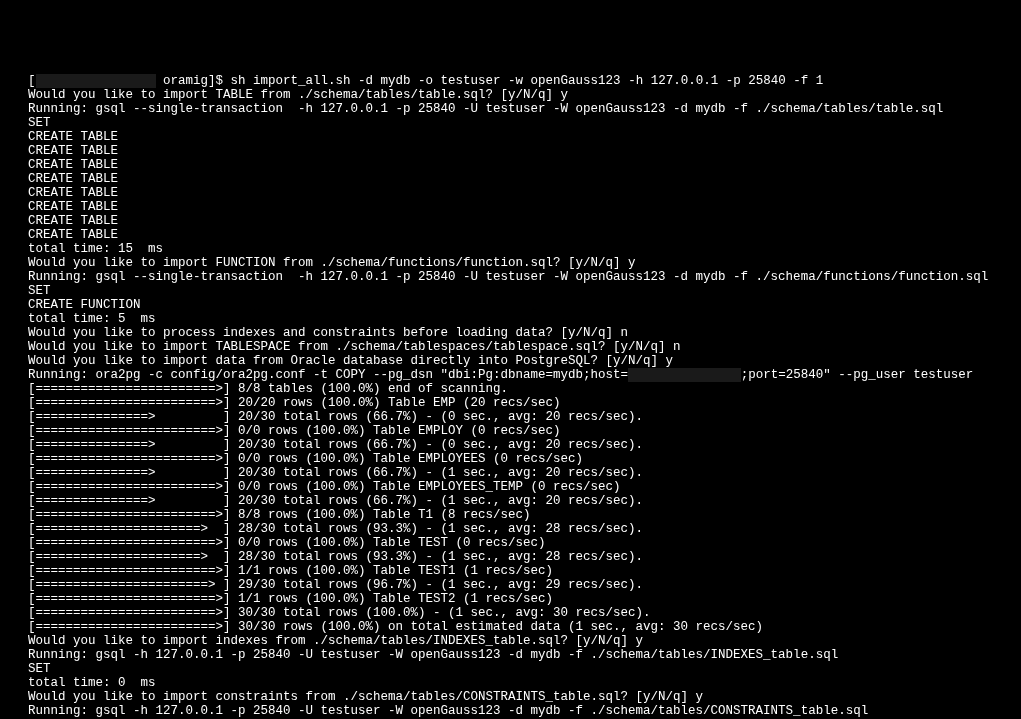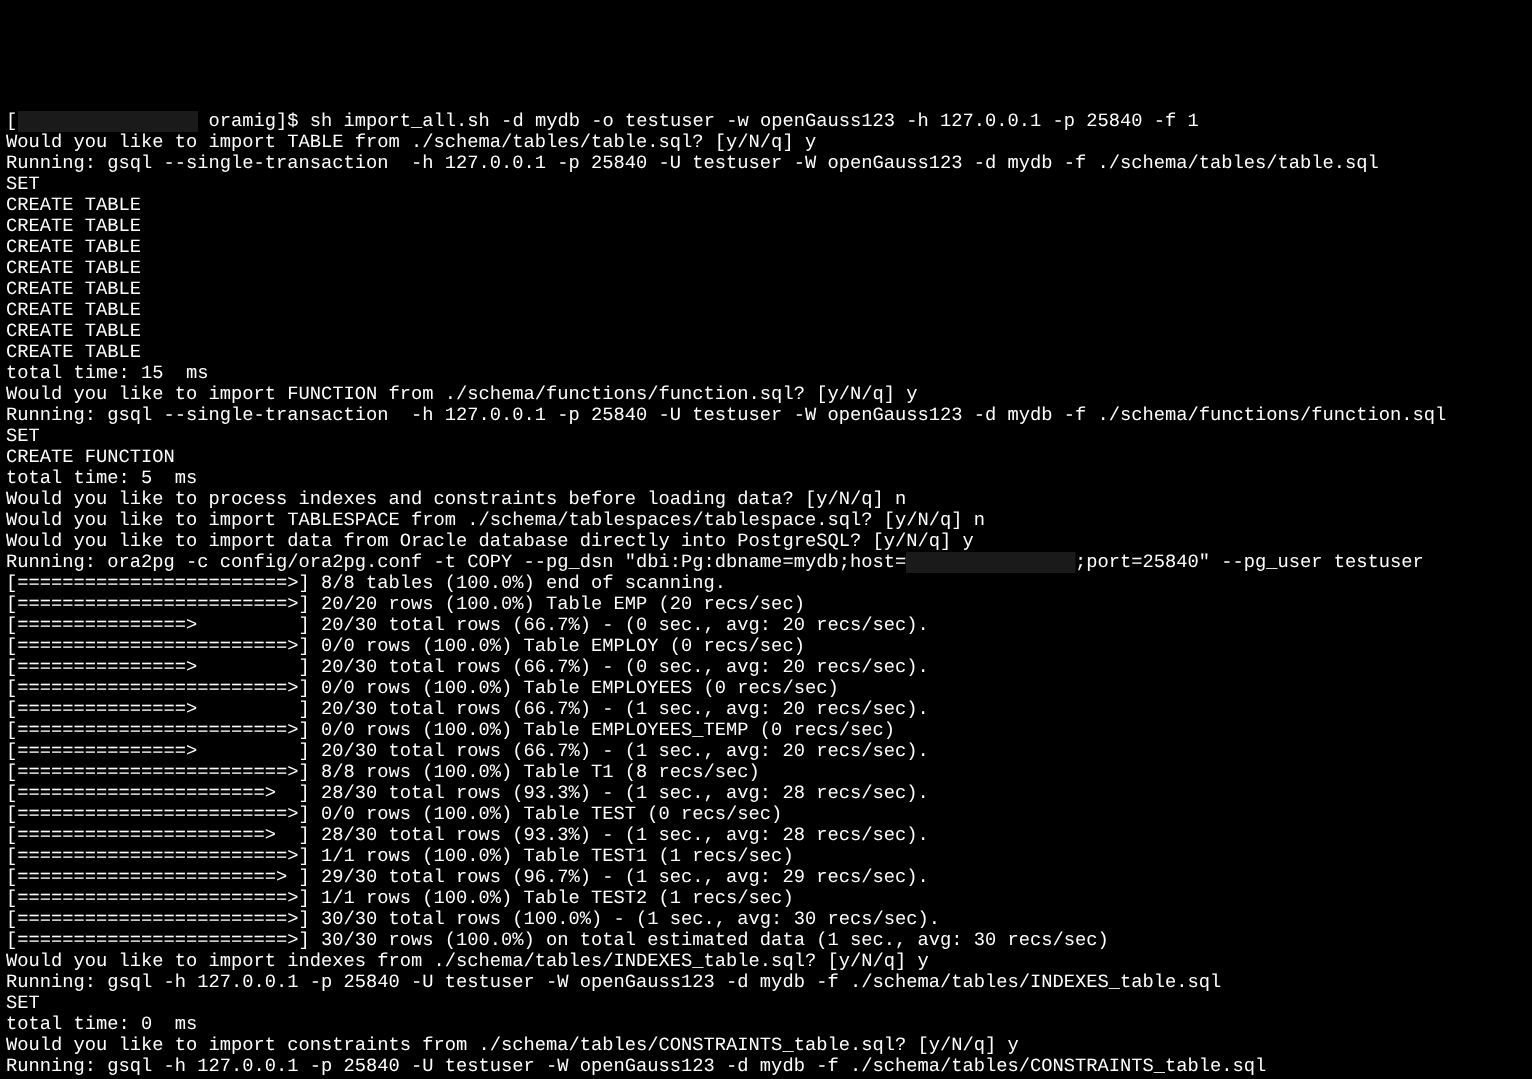--- a/index.html
+++ b/index.html
@@ -16,21 +16,21 @@
     white-space: pre;
   }
   .terminal {
     padding: 4px 4px;
   }
   .redact {
     background: #1a1a1a;
     color: #1a1a1a;
     display: inline-block;
   }
-  .line { display: block; }
+  .line { display: block; margin-left: 24px; }
 </style>
 </head>
 <body>
 
 
 
 <div class="terminal"><span class="line"><span>[</span><span class="redact">                </span><span> oramig]$ </span><span>sh import_all.sh -d mydb -o testuser -w openGauss123 -h 127.0.0.1 -p 25840 -f 1</span></span><span class="line">Would you like to import TABLE from ./schema/tables/table.sql? [y/N/q] y</span><span class="line">Running: gsql --single-transaction  -h 127.0.0.1 -p 25840 -U testuser -W openGauss123 -d mydb -f ./schema/tables/table.sql</span><span class="line">SET</span><span class="line">CREATE TABLE</span><span class="line">CREATE TABLE</span><span class="line">CREATE TABLE</span><span class="line">CREATE TABLE</span><span class="line">CREATE TABLE</span><span class="line">CREATE TABLE</span><span class="line">CREATE TABLE</span><span class="line">CREATE TABLE</span><span class="line">total time: 15  ms</span><span class="line">Would you like to import FUNCTION from ./schema/functions/function.sql? [y/N/q] y</span><span class="line">Running: gsql --single-transaction  -h 127.0.0.1 -p 25840 -U testuser -W openGauss123 -d mydb -f ./schema/functions/function.sql</span><span class="line">SET</span><span class="line">CREATE FUNCTION</span><span class="line">total time: 5  ms</span><span class="line">Would you like to process indexes and constraints before loading data? [y/N/q] n</span><span class="line">Would you like to import TABLESPACE from ./schema/tablespaces/tablespace.sql? [y/N/q] n</span><span class="line">Would you like to import data from Oracle database directly into PostgreSQL? [y/N/q] y</span><span class="line"><span>Running: ora2pg -c config/ora2pg.conf -t COPY --pg_dsn "dbi:Pg:dbname=mydb;host=</span><span class="redact">               </span><span>;port=25840" --pg_user testuser</span></span><span class="line">[========================&gt;] 8/8 tables (100.0%) end of scanning.</span><span class="line">[========================&gt;] 20/20 rows (100.0%) Table EMP (20 recs/sec)</span><span class="line">[===============&gt;         ] 20/30 total rows (66.7%) - (0 sec., avg: 20 recs/sec).</span><span class="line">[========================&gt;] 0/0 rows (100.0%) Table EMPLOY (0 recs/sec)</span><span class="line">[===============&gt;         ] 20/30 total rows (66.7%) - (0 sec., avg: 20 recs/sec).</span><span class="line">[========================&gt;] 0/0 rows (100.0%) Table EMPLOYEES (0 recs/sec)</span><span class="line">[===============&gt;         ] 20/30 total rows (66.7%) - (1 sec., avg: 20 recs/sec).</span><span class="line">[========================&gt;] 0/0 rows (100.0%) Table EMPLOYEES_TEMP (0 recs/sec)</span><span class="line">[===============&gt;         ] 20/30 total rows (66.7%) - (1 sec., avg: 20 recs/sec).</span><span class="line">[========================&gt;] 8/8 rows (100.0%) Table T1 (8 recs/sec)</span><span class="line">[======================&gt;  ] 28/30 total rows (93.3%) - (1 sec., avg: 28 recs/sec).</span><span class="line">[========================&gt;] 0/0 rows (100.0%) Table TEST (0 recs/sec)</span><span class="line">[======================&gt;  ] 28/30 total rows (93.3%) - (1 sec., avg: 28 recs/sec).</span><span class="line">[========================&gt;] 1/1 rows (100.0%) Table TEST1 (1 recs/sec)</span><span class="line">[=======================&gt; ] 29/30 total rows (96.7%) - (1 sec., avg: 29 recs/sec).</span><span class="line">[========================&gt;] 1/1 rows (100.0%) Table TEST2 (1 recs/sec)</span><span class="line">[========================&gt;] 30/30 total rows (100.0%) - (1 sec., avg: 30 recs/sec).</span><span class="line">[========================&gt;] 30/30 rows (100.0%) on total estimated data (1 sec., avg: 30 recs/sec)</span><span class="line">Would you like to import indexes from ./schema/tables/INDEXES_table.sql? [y/N/q] y</span><span class="line">Running: gsql -h 127.0.0.1 -p 25840 -U testuser -W openGauss123 -d mydb -f ./schema/tables/INDEXES_table.sql</span><span class="line">SET</span><span class="line">total time: 0  ms</span><span class="line">Would you like to import constraints from ./schema/tables/CONSTRAINTS_table.sql? [y/N/q] y</span><span class="line">Running: gsql -h 127.0.0.1 -p 25840 -U testuser -W openGauss123 -d mydb -f ./schema/tables/CONSTRAINTS_table.sql</span><span class="line">SET</span></div>
 
 
 

